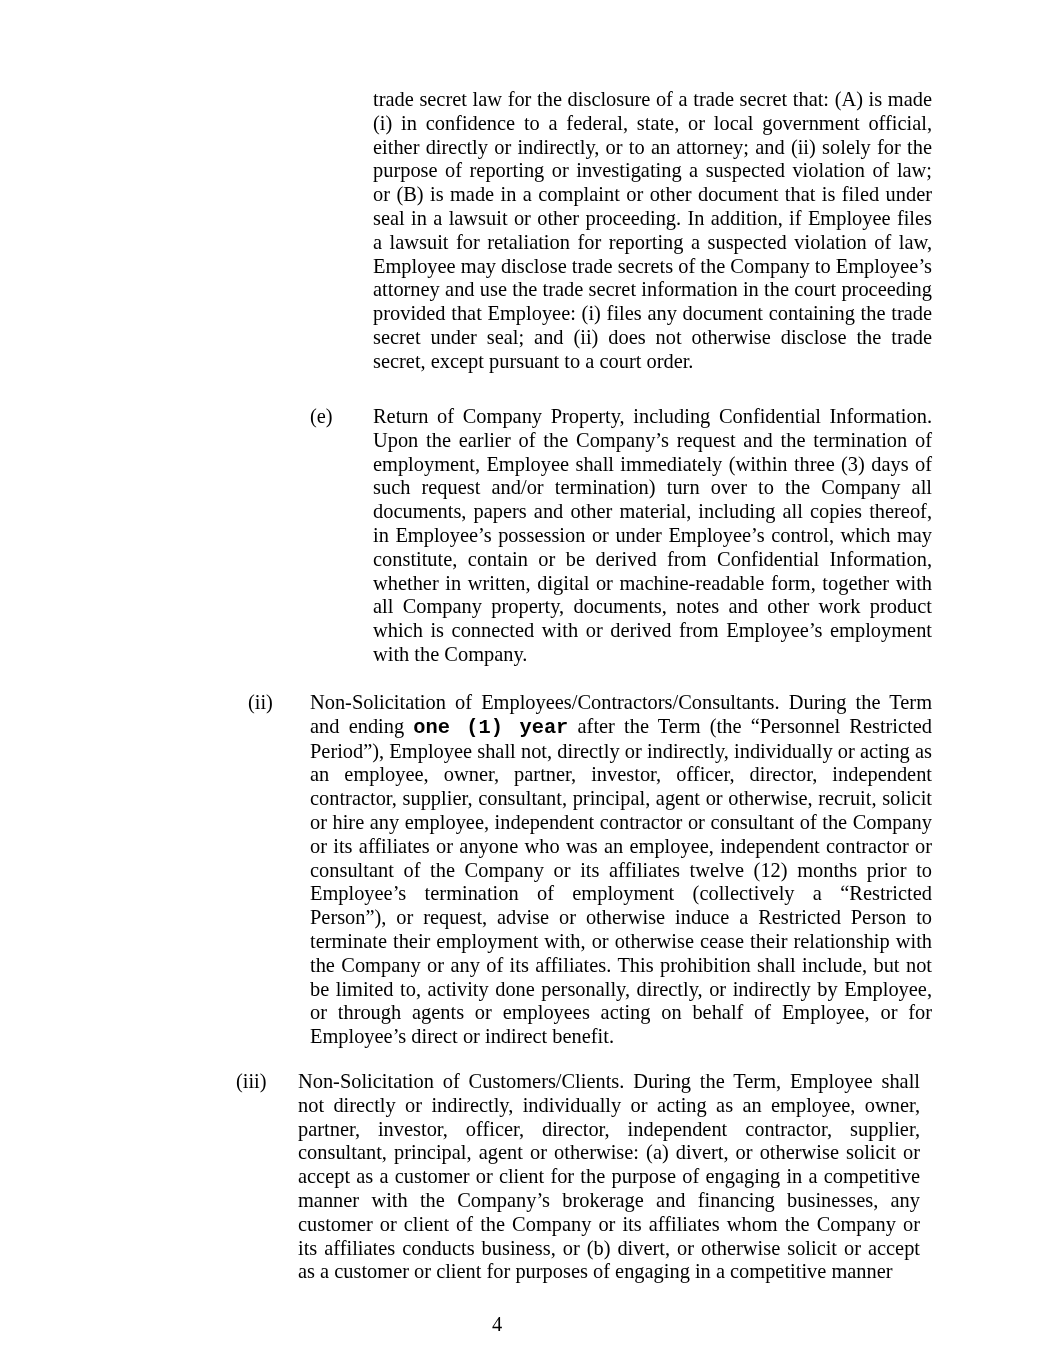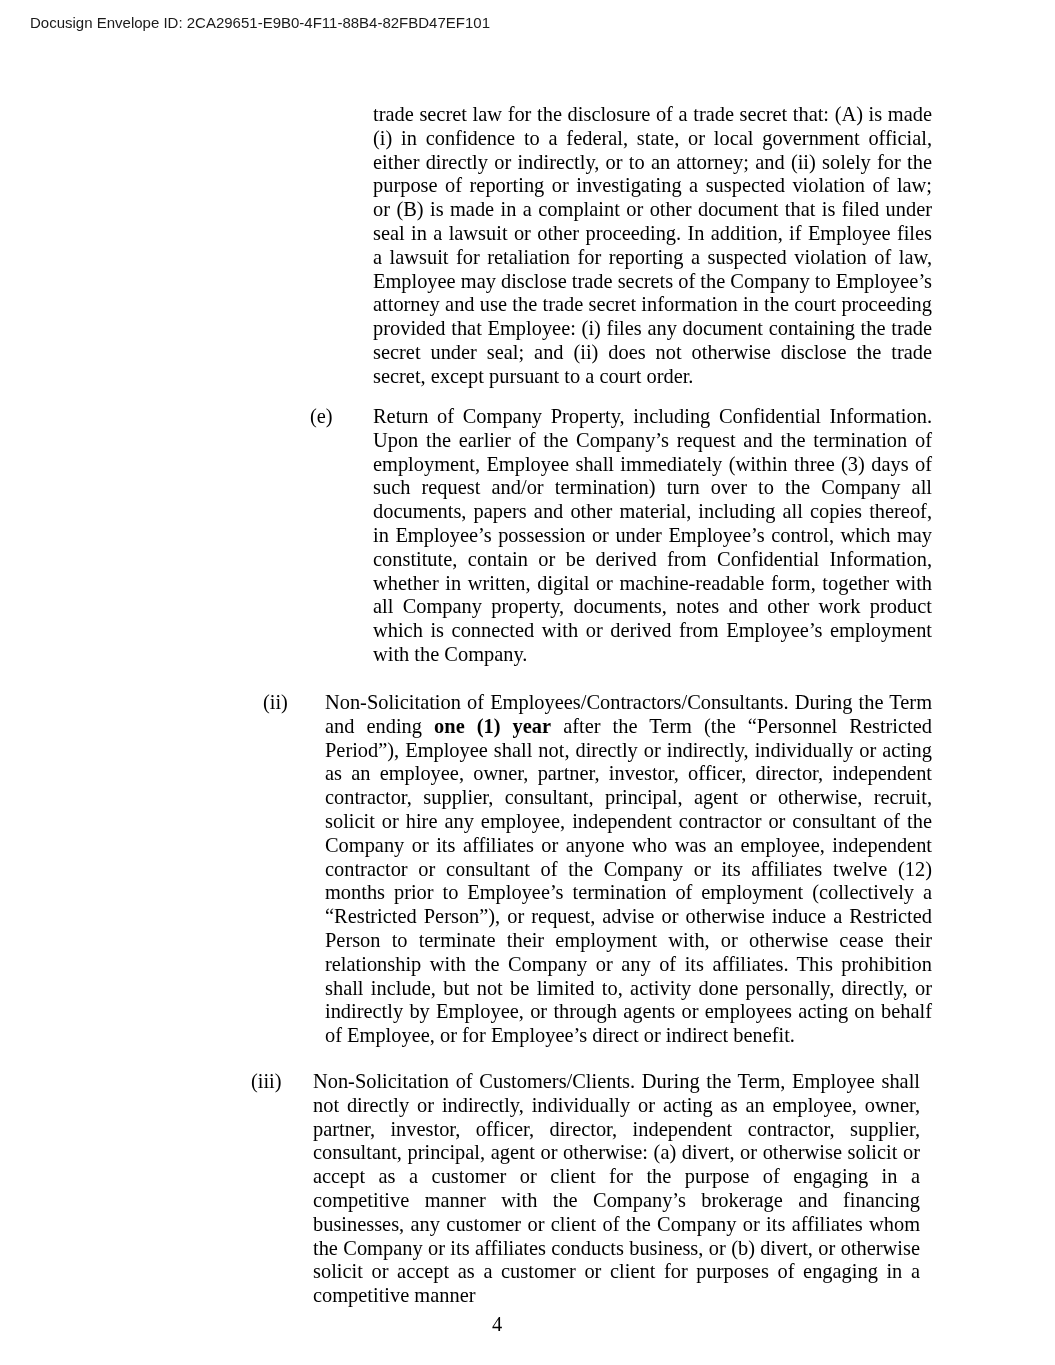--- a/index.html
+++ b/index.html
@@ -26,21 +26,21 @@
     white-space: nowrap;
   }
   .bodytext {
     font-size: 20.4px;
     line-height: 23.8px;
     text-align: justify;
   }
   .para-continuation {
     position: absolute;
     left: 373px;
-    top: 103px;
+    top: 88px;
     width: 559px;
   }
   .clause {
     position: absolute;
     display: flex;
     align-items: flex-start;
   }
   .clause-e {
     left: 310px;
     top: 405px;
@@ -50,48 +50,47 @@
   .clause-ii {
     left: 248px;
     top: 691px;
     width: 684px;
   }
   .clause-iii {
     left: 236px;
     top: 1070px;
     width: 684px;
   }
-  .clause-ii .clause-label, .clause-iii .clause-label { flex: 0 0 62px; margin-left: 15px; }
+  .clause-ii .clause-label, .clause-iii .clause-label { flex: 0 0 62px; }
   .clause-label {
     font-size: 20.4px;
     line-height: 23.8px;
     text-align: left;
   }
   .clause-text {
     flex: 1 1 auto;
     min-width: 0;
   }
   .heading-underline { }
-  .bold { font-weight: bold; }
+  .bold { font-weight: bold; font-family: Liberation Mono, monospace; }
   .page-number {
     position: absolute;
     top: 1313px;
     left: 0;
     width: 994px;
     text-align: center;
     font-size: 20.4px;
     line-height: 23.8px;
   }
 </style>
 </head>
 <body>
 
 <div class="page">
 
-  <div class="docusign-header">Docusign Envelope ID: 2CA29651-E9B0-4F11-88B4-82FBD47EF101</div>
 
   <div class="bodytext para-continuation">trade secret law for the disclosure of a trade secret that: (A) is made (i) in confidence to a federal, state, or local government official, either directly or indirectly, or to an attorney; and (ii) solely for the purpose of reporting or investigating a suspected violation of law; or (B) is made in a complaint or other document that is filed under seal in a lawsuit or other proceeding.  In addition, if Employee files a lawsuit for retaliation for reporting a suspected violation of law, Employee may disclose trade secrets of the Company to Employee’s attorney and use the trade secret information in the court proceeding provided that Employee: (i) files any document containing the trade secret under seal; and (ii) does not otherwise disclose the trade secret, except pursuant to a court order.</div>
 
   <div class="clause clause-e">
     <div class="clause-label">(e)</div>
     <div class="bodytext clause-text"><span class="heading-underline">Return of Company Property, including Confidential Information</span><span>.  Upon the earlier of the Company’s request and the termination of employment, Employee shall immediately (within three (3) days of such request and/or termination) turn over to the Company all documents, papers and other material, including all copies thereof, in Employee’s possession or under Employee’s control, which may constitute, contain or be derived from Confidential Information, whether in written, digital or machine-readable form, together with all Company property, documents, notes and other work product which is connected with or derived from Employee’s employment with the Company.</span></div>
   </div>
 
   <div class="clause clause-ii">
     <div class="clause-label">(ii)</div>

